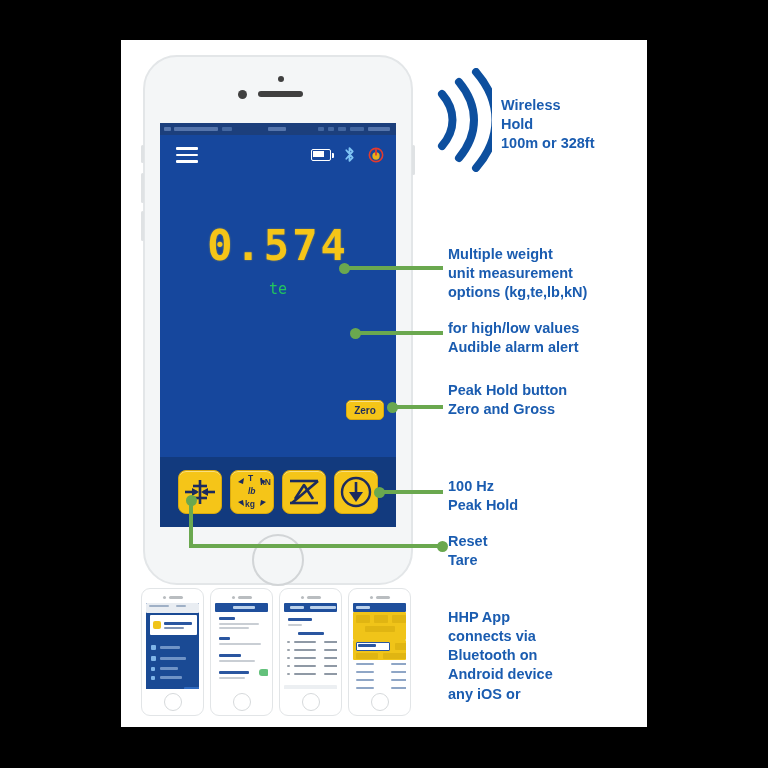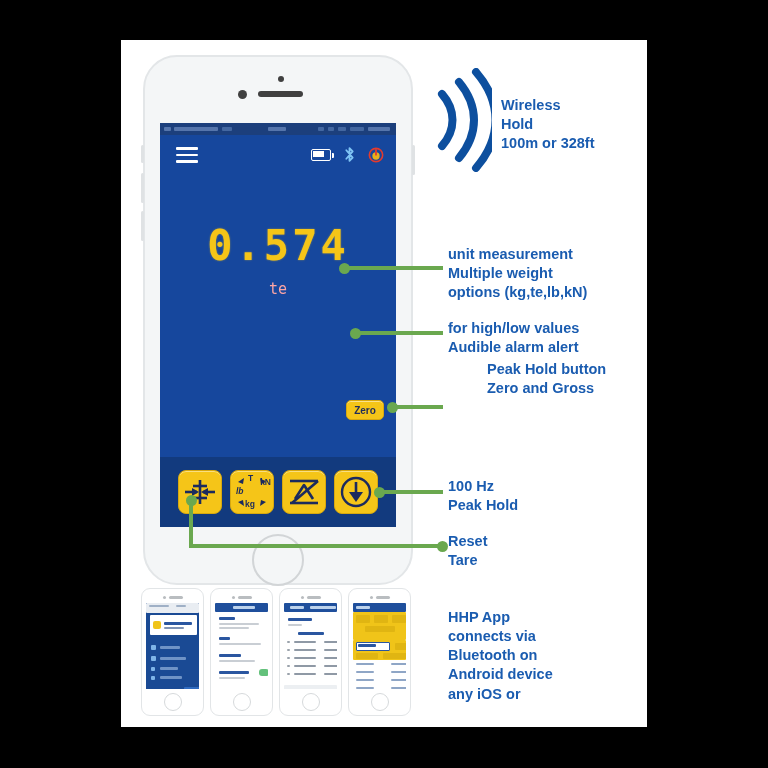--- a/index.html
+++ b/index.html
@@ -124,21 +124,21 @@
     font-family: "DejaVu Sans Mono", monospace;
     font-size: 42px;
     letter-spacing: 3px;
     color: #f5c518;
     font-weight: bold;
     text-shadow: 0 0 2px rgba(245,197,24,.55);
   }
   .readout-unit {
     margin-top: 10px;
     font-size: 15px;
-    color: #fca5a5;
+    color: #22c55e;
     font-family: "DejaVu Sans Mono", monospace;
   }
 
   
   .zero-btn {
     position: absolute; right: 12px; top: 277px;
     width: 38px; height: 20px;
     background: #f5c518;
     border: 1px solid #d7a80f;
     border-radius: 5px;
@@ -175,41 +175,41 @@
     box-shadow: inset 0 1px 0 rgba(255,255,255,.45);
     display: flex; align-items: center; justify-content: center;
   }
   .units-grid {
     position: relative; width: 40px; height: 38px;
     color: #1b2a5e; font-size: 8.5px; font-weight: bold;
     font-family: "Liberation Sans", sans-serif;
   }
   .units-grid span { position: absolute; }
   .u-t  { top: 0px;  left: 16px; }
-  .u-lb { top: 13px; left: 4px; font-style: italic; }
+  .u-lb { top: 13px; left: 16px; font-style: italic; }
   .u-kn { top: 4px; right: 1px; }
   .u-kg { top: 26px; left: 13px; }
 
   
   .wireless-icon { position: absolute; left: 434px; top: 68px; width: 58px; height: 104px; }
 
   .ann {
     position: absolute;
     color: #1a5cb0;
     font-weight: bold;
     font-size: 14.5px;
     line-height: 1.32;
     font-family: "Liberation Sans", sans-serif;
   }
   .ann .ln { display: block; }
 
   .wireless-label { left: 501px; top: 96px; width: 180px; }
   .ann-units   { left: 448px; top: 245px; width: 190px; }
   .ann-alarm   { left: 448px; top: 319px; width: 190px; }
-  .ann-peak    { left: 448px; top: 360px; width: 190px; margin-left: 39px; }
+  .ann-peak    { left: 448px; top: 381px; width: 190px; }
   .ann-100hz   { left: 448px; top: 477px; width: 180px; }
   .ann-reset   { left: 448px; top: 532px; width: 180px; }
   .ann-hhp     { left: 448px; top: 608px; width: 190px; }
 
   
   .conn { position: absolute; background: #6aa84f; }
   .conn-dot {
     position: absolute; width: 11px; height: 11px;
     border-radius: 50%; background: #6aa84f;
   }
@@ -365,22 +365,22 @@
     <path d="M42 4 C 68 34, 68 70, 42 100" fill="none" stroke="#0d4f9e" stroke-width="8" stroke-linecap="round"></path>
   </svg>
 
   <div class="ann wireless-label">
     <span class="ln">Wireless</span>
     <span class="ln">Hold</span>
     <span class="ln">100m or 328ft</span>
   </div>
 
   <div class="ann ann-units">
+    <span class="ln">Multiple weight</span>
     <span class="ln">unit measurement</span>
-    <span class="ln">Multiple weight</span>
     <span class="ln">options (kg,te,lb,kN)</span>
   </div>
 
   <div class="ann ann-alarm">
     <span class="ln">for high/low values</span>
     <span class="ln">Audible alarm alert</span>
   </div>
 
   <div class="ann ann-peak">
     <span class="ln">Peak Hold button</span>

